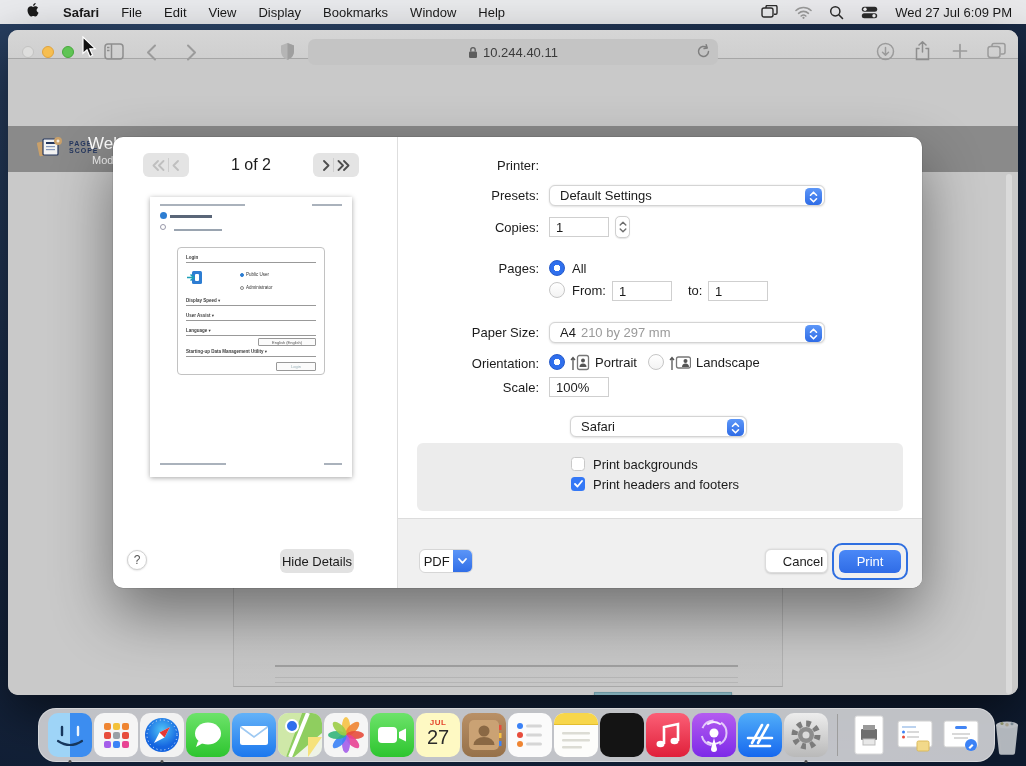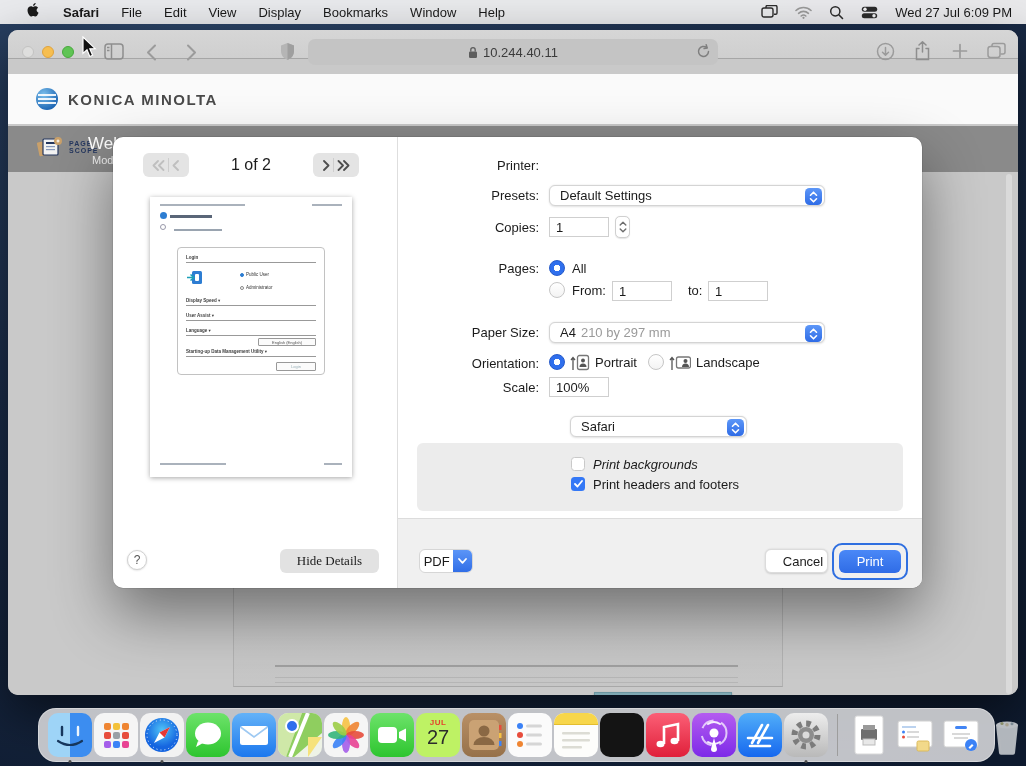--- a/index.html
+++ b/index.html
@@ -101,21 +101,21 @@
   .gpanel { position:absolute; left:304px; top:306px; width:486px; height:68px; background:#ececec; border-radius:6px; }
   .chk { position:absolute; width:14px; height:14px; border-radius:3.5px; }
   .chk.un { background:#fff; border:1px solid #c9c9c9; }
   .chk.ck { background:#3478f6; display:flex; align-items:center; justify-content:center; }
   .clabel { position:absolute; font-size:13px; color:#1b1b1b; }
 
   .helpbtn { position:absolute; left:14px; top:413px; width:20px; height:20px; border-radius:50%;
     background:#fff; border:1px solid #d2d2d2; box-shadow:0 0.5px 2px rgba(0,0,0,0.15);
     font-size:12px; color:#555; display:flex; align-items:center; justify-content:center; }
   .btn { position:absolute; height:24px; border-radius:6px; font-size:13px; display:flex; align-items:center; justify-content:center; }
-  .hidedet { left:167px; top:412px; width:99px; background:#e2e2e2; color:#1b1b1b;font-family:Liberation Serif, serif; }
+  .hidedet { left:167px; top:412px; width:74px; background:#e2e2e2; color:#1b1b1b; }
   .pdfbtn { left:306px; top:412px; width:54px; background:#fff; border:1px solid #d6d6d6; padding:0; overflow:hidden; }
   .pdfbtn .txt { width:34px; text-align:center; color:#1b1b1b; }
   .pdfbtn .chev { width:19px; height:24px; background:linear-gradient(#5d97f8,#2f6ce6); display:flex; align-items:center; justify-content:center; }
   .cancel { left:652px; top:412px; width:63px; background:#fff; border:1px solid #dcdcdc; box-shadow:0 0.5px 2px rgba(0,0,0,0.15); color:#1b1b1b;padding-left:13px; }
   .printring { position:absolute; left:719px; top:406px; width:76px; height:37px; border:2px solid #2f6fe0; border-radius:10px; }
   .print { left:726px; top:413px; width:62px; height:23px; background:linear-gradient(#4a88f7,#2f6ce6); color:#fff; }
 
   
   .dock { position:absolute; left:38px; top:708px; width:957px; height:54px; border-radius:18px;
     background:rgba(225,225,227,0.85); border:1px solid rgba(255,255,255,0.35);
@@ -221,28 +221,20 @@
     <span class="tbi" style="left:944px;top:13px;"><svg width="16" height="16" viewBox="0 0 16 16">
           <path d="M8 1.5 V14.5 M1.5 8 H14.5" stroke="#9b9b9b" stroke-width="1.7" stroke-linecap="round"></path>
         </svg></span>
     <span class="tbi" style="left:979px;top:12px;"><svg width="19" height="17" viewBox="0 0 19 17">
           <rect x="1" y="4.5" width="12" height="11" rx="2.5" fill="none" stroke="#9b9b9b" stroke-width="1.5"></rect>
           <path d="M5 4.5 V3.5 a2 2 0 0 1 2-2 H16 a2 2 0 0 1 2 2 V10 a2 2 0 0 1-2 2 h-2.5" fill="none" stroke="#9b9b9b" stroke-width="1.5"></path>
         </svg></span>
   </div>
 
   <div class="page">
-    <div class="brandband">
-      <span class="km-globe">
-          <i style="top:6px;"></i>
-          <i style="top:10px;"></i>
-          <i style="top:14px;"></i>
-        </span>
-      <span class="km-text">KONICA MINOLTA</span>
-    </div>
     <div class="banner">
       <span class="ps-logo">
         <svg width="30" height="28" viewBox="0 0 30 28">
             <rect x="2" y="8" width="16" height="14" rx="1" transform="rotate(-12 10 15)" fill="#c9a06a"></rect>
             <rect x="7" y="6" width="15" height="16" rx="1" fill="#f2f2f2" stroke="#24365e" stroke-width="1.2"></rect>
             <rect x="10" y="9" width="9" height="2" fill="#24365e"></rect>
             <rect x="10" y="13" width="9" height="1.2" fill="#8899bb"></rect>
             <rect x="10" y="16" width="9" height="1.2" fill="#8899bb"></rect>
             <circle cx="22" cy="8" r="4" fill="#c9a06a"></circle>
             <path d="M20.5 8 h3 M22 6.5 v3" stroke="#fff" stroke-width="1"></path>
@@ -384,21 +376,21 @@
     <span>Safari</span>
     <span class="popbtn">
         <svg width="9" height="12" viewBox="0 0 9 12">
           <path d="M1.5 4.2 L4.5 1.2 L7.5 4.2 M1.5 7.8 L4.5 10.8 L7.5 7.8" fill="none" stroke="#fff" stroke-width="1.6" stroke-linecap="round" stroke-linejoin="round"></path>
         </svg>
       </span>
   </div>
 
   <div class="gpanel"></div>
   <span class="chk un" style="left:458px;top:320px;"></span>
-  <span class="clabel" style="left:480px;top:320px;font-style:italic;">Print backgrounds</span>
+  <span class="clabel" style="left:480px;top:320px;">Print backgrounds</span>
   <span class="chk ck" style="left:458px;top:340px;">
       <svg width="9" height="8" viewBox="0 0 9 8">
         <path d="M1 4 L3.5 6.5 L8 1" fill="none" stroke="#fff" stroke-width="1.8" stroke-linecap="round" stroke-linejoin="round"></path>
       </svg>
     </span>
   <span class="clabel" style="left:480px;top:340px;">Print headers and footers</span>
 
   <div class="helpbtn">?</div>
   <div class="btn hidedet">Hide Details</div>
   <div class="btn pdfbtn">
@@ -491,21 +483,21 @@
           <ellipse rx="4" ry="9" cy="-9" fill="#9ccd46" opacity="0.9" transform="rotate(315)"></ellipse>
         </g>
       </svg>
   </div>
   <div class="dicon" style="background:linear-gradient(#6de36a,#2dc52f);">
     <svg width="44" height="44" viewBox="0 0 44 44">
         <rect x="8" y="14" width="19" height="16" rx="4" fill="#fff"></rect>
         <path d="M29 19 L36 15.5 V28.5 L29 25 Z" fill="#fff"></path>
       </svg>
   </div>
-  <div class="dicon" style="background:#bef264;">
+  <div class="dicon" style="background:#fef9c3;">
     <div class="cal-month">JUL</div>
     <div class="cal-day">27</div>
   </div>
   <div class="dicon" style="background:linear-gradient(#b99066,#96714a);">
     <svg width="44" height="44" viewBox="0 0 44 44">
         <rect x="7" y="7" width="30" height="30" rx="5" fill="#caa274"></rect>
         <circle cx="22" cy="18" r="5.5" fill="#8a6844"></circle>
         <path d="M11.5 32 a10.5 8 0 0 1 21 0" fill="#8a6844"></path>
         <rect x="37" y="12" width="2.5" height="5" fill="#e74c3c"></rect>
         <rect x="37" y="20" width="2.5" height="5" fill="#f6c244"></rect>

